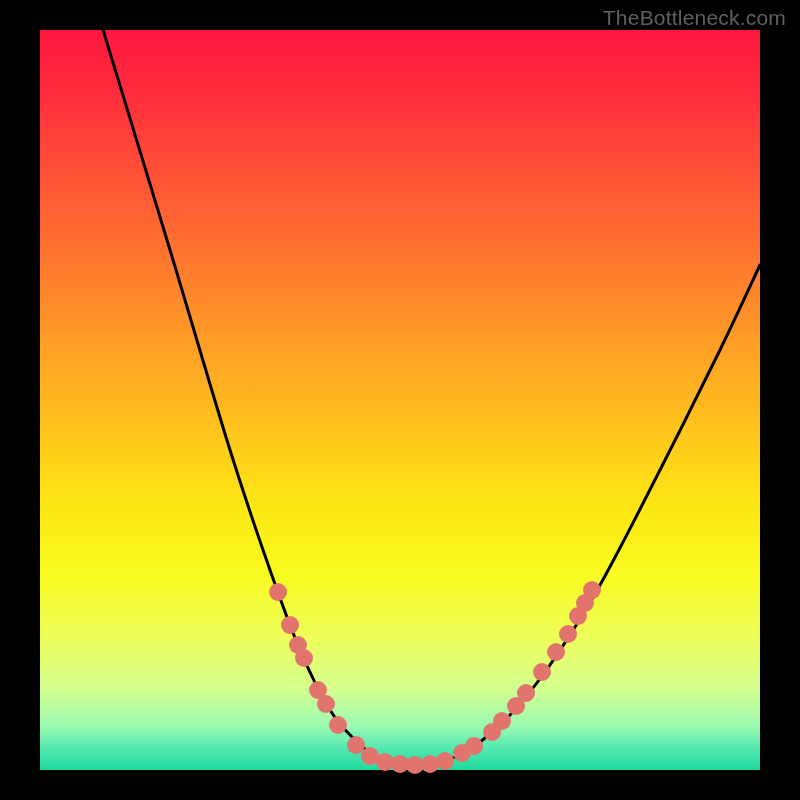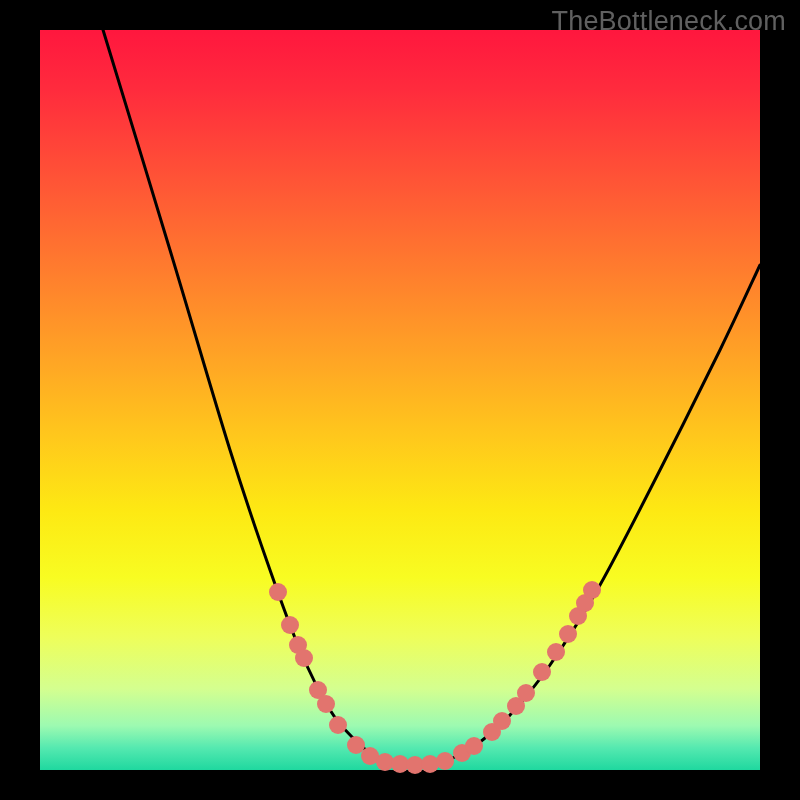--- a/index.html
+++ b/index.html
@@ -31,21 +31,21 @@
       #9dfab1 94%,
       #55e9b0 97%,
       #1fd89f 100%
     );
   }
   .watermark {
     position: absolute;
     top: 6px;
     right: 14px;
     color: #606060;
-    font-size: 27px;
+    font-size: 21px;
     font-weight: 400;
     letter-spacing: 0.2px;
     user-select: none;
   }
   svg.curves {
     position: absolute;
     left: 0;
     top: 0;
     width: 720px;
     height: 740px;

